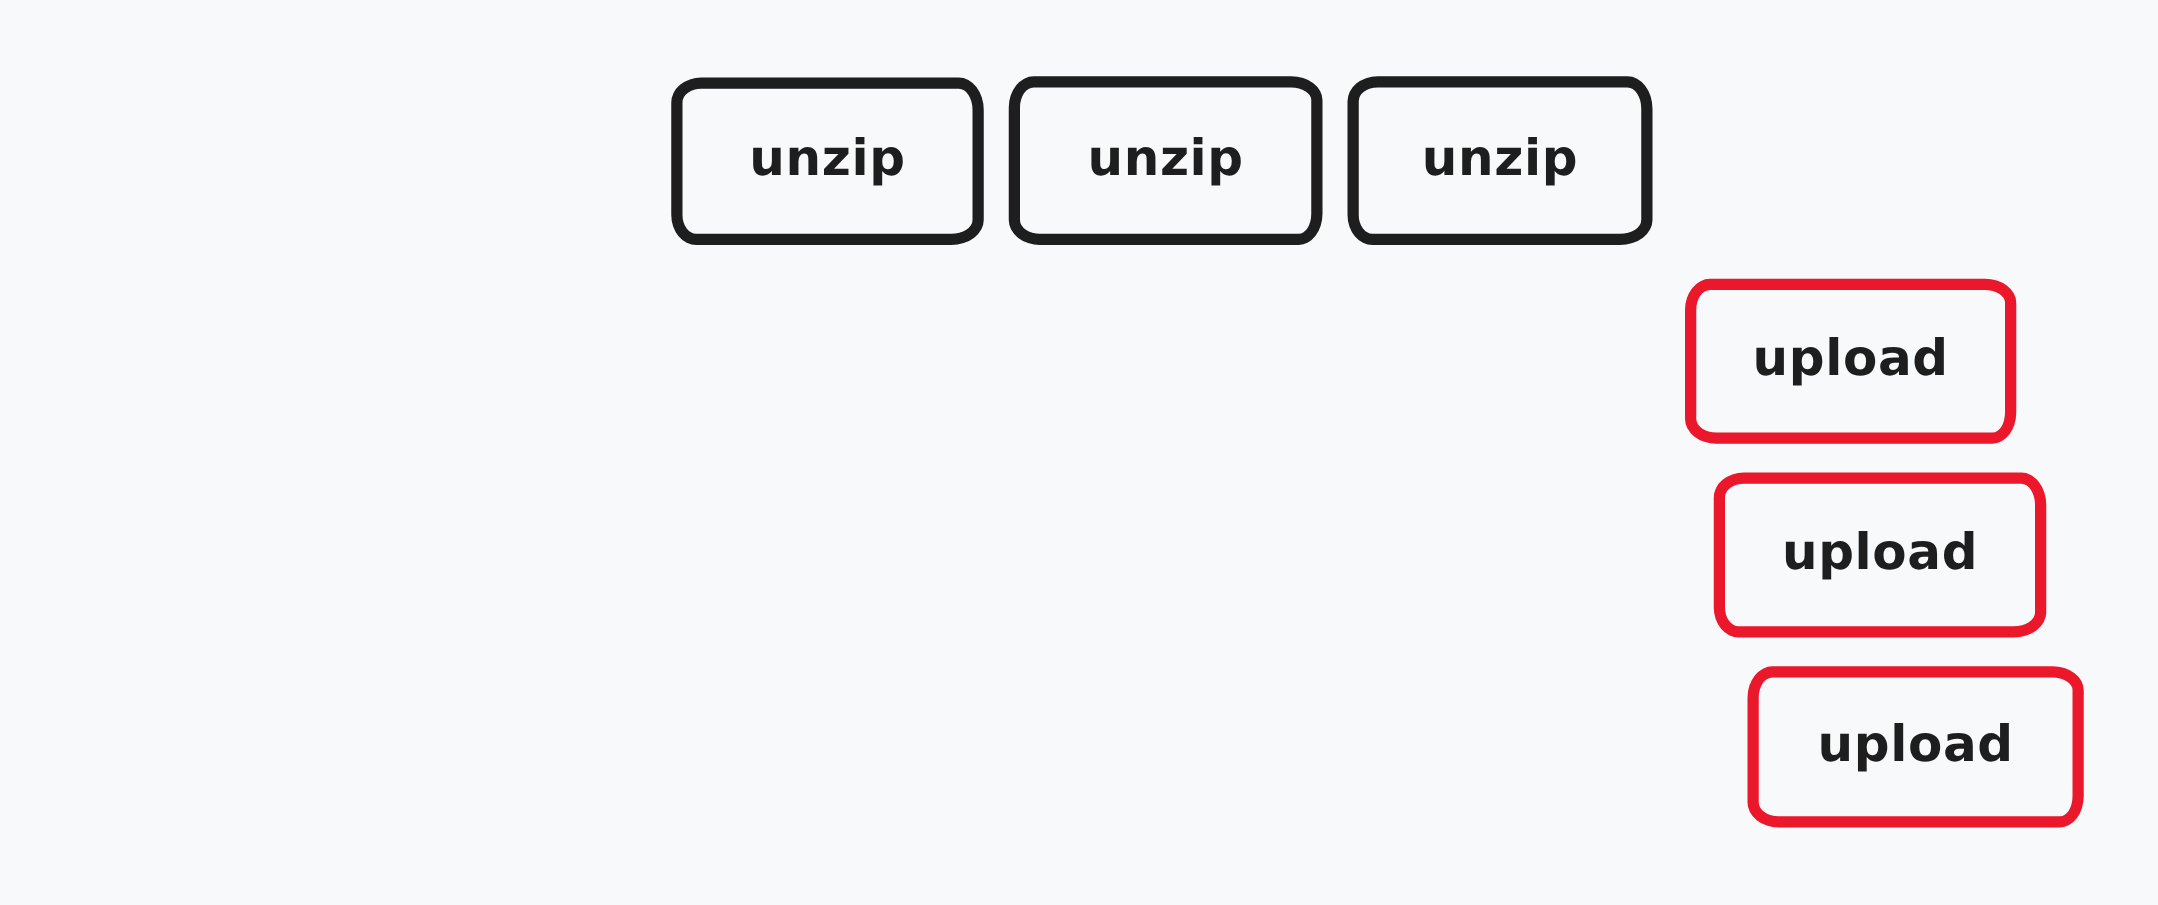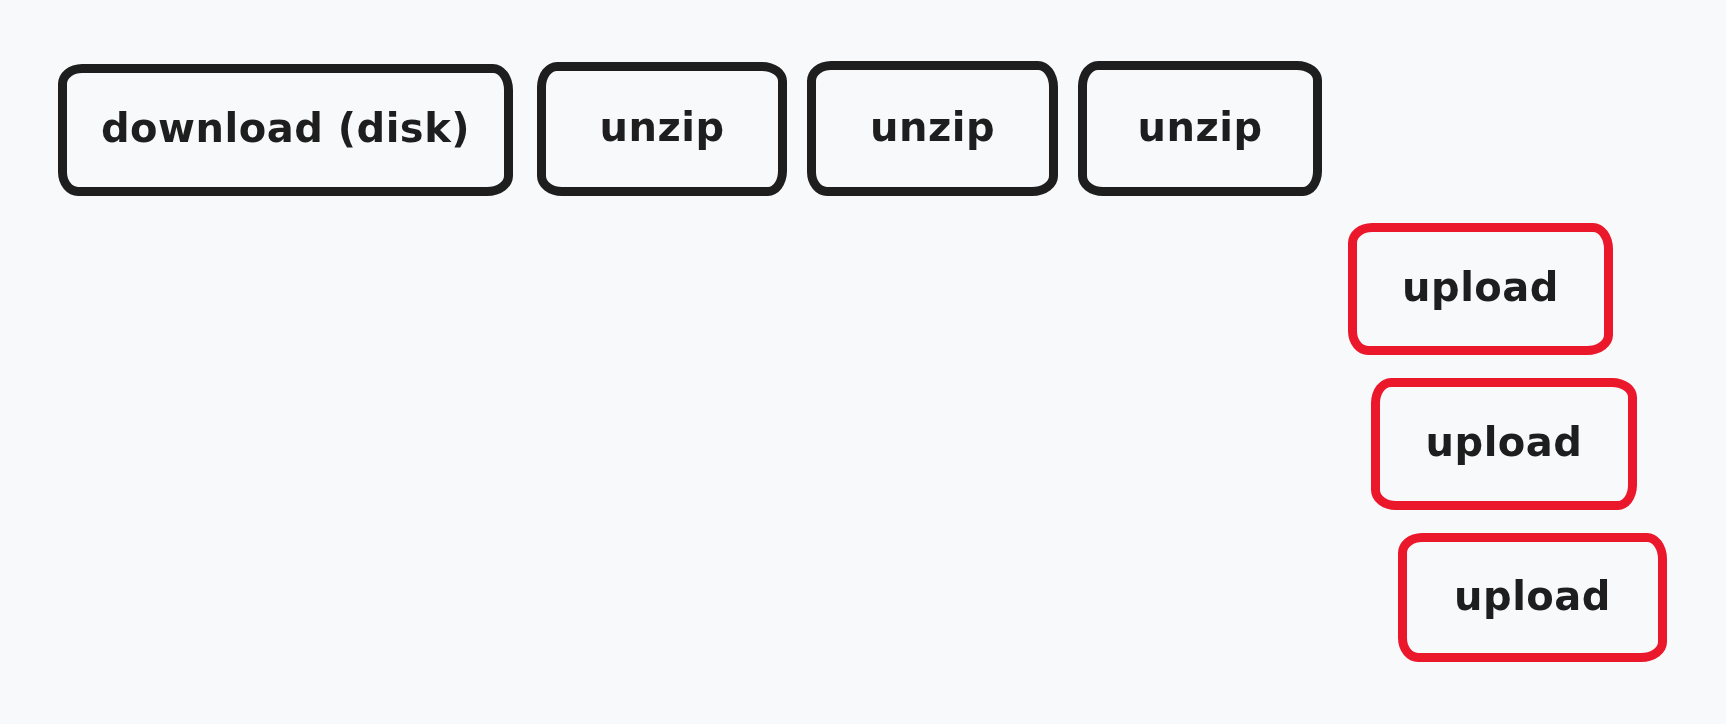--- a/index.html
+++ b/index.html
@@ -33,23 +33,20 @@
     letter-spacing: 0.5px;
     line-height: 1;
     white-space: nowrap;
     transform: translateY(-2px);
   }
 </style>
 </head>
 <body>
 
 <div id="canvas" class="canvas" style="width: 1726px; height: 724px; background: rgb(248, 249, 251);">
-    <div class="node" style="left: 58px; top: 64px; width: 455px; height: 132px; border-color: rgb(30, 30, 30);">
-    <span class="node-label" style="color: rgb(30, 30, 30);">download (disk)</span>
-  </div>
     <div class="node" style="left: 537px; top: 62px; width: 250px; height: 134px; border-color: rgb(30, 30, 30);">
     <span class="node-label" style="color: rgb(30, 30, 30);">unzip</span>
   </div>
     <div class="node" style="left: 807px; top: 61px; width: 251px; height: 135px; border-color: rgb(30, 30, 30);">
     <span class="node-label" style="color: rgb(30, 30, 30);">unzip</span>
   </div>
     <div class="node" style="left: 1078px; top: 61px; width: 244px; height: 135px; border-color: rgb(30, 30, 30);">
     <span class="node-label" style="color: rgb(30, 30, 30);">unzip</span>
   </div>
     <div class="node" style="left: 1348px; top: 223px; width: 265px; height: 132px; border-color: rgb(235, 23, 43);">

